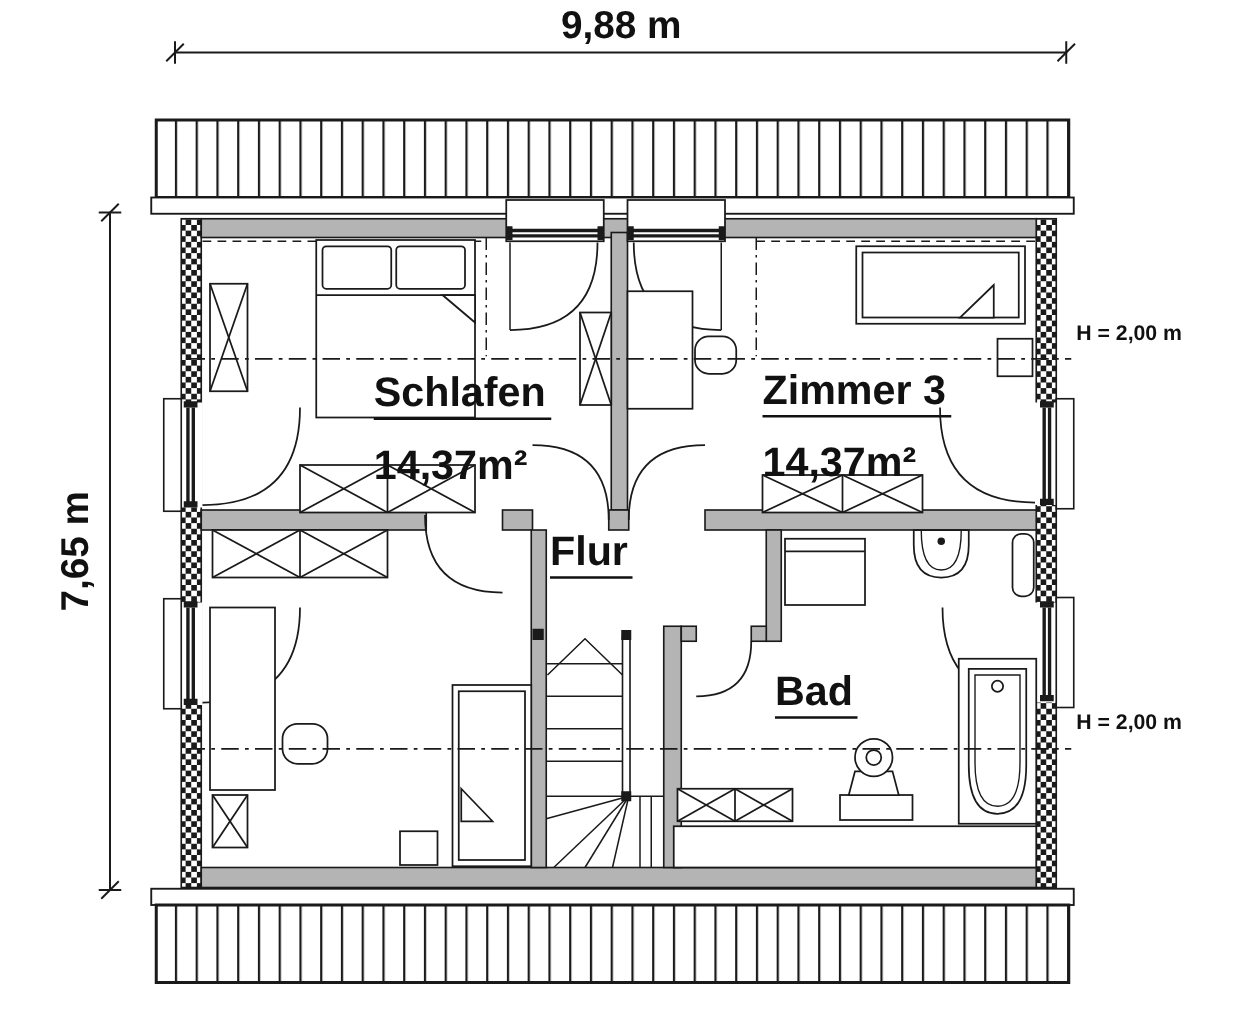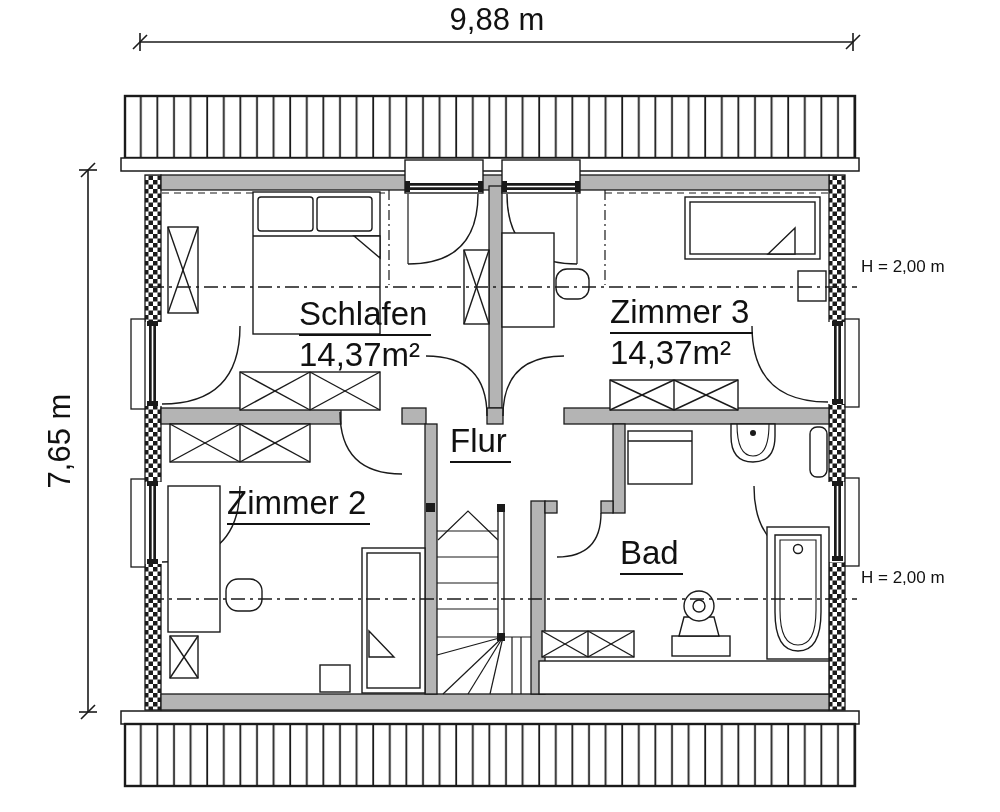--- a/index.html
+++ b/index.html
@@ -1,20 +1,20 @@
 <!DOCTYPE html>
 <html><head>
 <meta charset="utf-8">
 <style>
   html,body{margin:0;padding:0;background:#fff;}
   #plan{position:relative;width:1000px;height:812px;background:#fff;overflow:hidden;
-        font-family:"Liberation Sans",sans-serif;}
+        font-family:"Liberation Sans",sans-serif;font-weight:bold;}
   #plan svg{position:absolute;left:0;top:0;}
   .room-label{position:absolute;font-size:33px;line-height:1.06;color:#111;white-space:nowrap;}
-  .room-label .nm{display:inline-block;border-bottom:2.5px solid #111;padding:0 4px 2px 0;margin-bottom:2px;}
+  .room-label .nm{display:inline-block;border-bottom:2.5px solid #111;padding:0 4px 2px 0;margin-bottom:19px;}
   .room-label .ar{display:block;}
   .h-label{position:absolute;font-size:17px;color:#111;white-space:nowrap;}
   .dim-label{position:absolute;font-size:31px;color:#111;white-space:nowrap;}
   .dim-h{left:497px;top:2px;transform:translateX(-50%);}
   .dim-v{left:60px;top:441px;transform:translate(-50%,-50%) rotate(-90deg);}
 </style>
 </head>
 <body>
 
 <div id="plan">
@@ -251,23 +251,22 @@
 
 <div class="room-label" style="left:299px;top:297px">
   <span class="nm">Schlafen</span>
   <span class="ar">14,37m²</span>
 </div>
 <div class="room-label" style="left:610px;top:295px">
   <span class="nm">Zimmer 3</span>
   <span class="ar">14,37m²</span>
 </div>
 <div class="room-label" style="left:227px;top:486px">
-  <span class="nm">Zimmer 2</span>
-</div>
-<div class="room-label" style="left:450px;top:424px">
+</div>
+<div class="room-label" style="left:440px;top:424px">
   <span class="nm">Flur</span>
 </div>
 <div class="room-label" style="left:620px;top:536px">
   <span class="nm">Bad</span>
 </div>
 
 <div class="h-label" style="left:861px;top:257px">H = 2,00 m</div>
 <div class="h-label" style="left:861px;top:568px">H = 2,00 m</div>
 </div>
 

